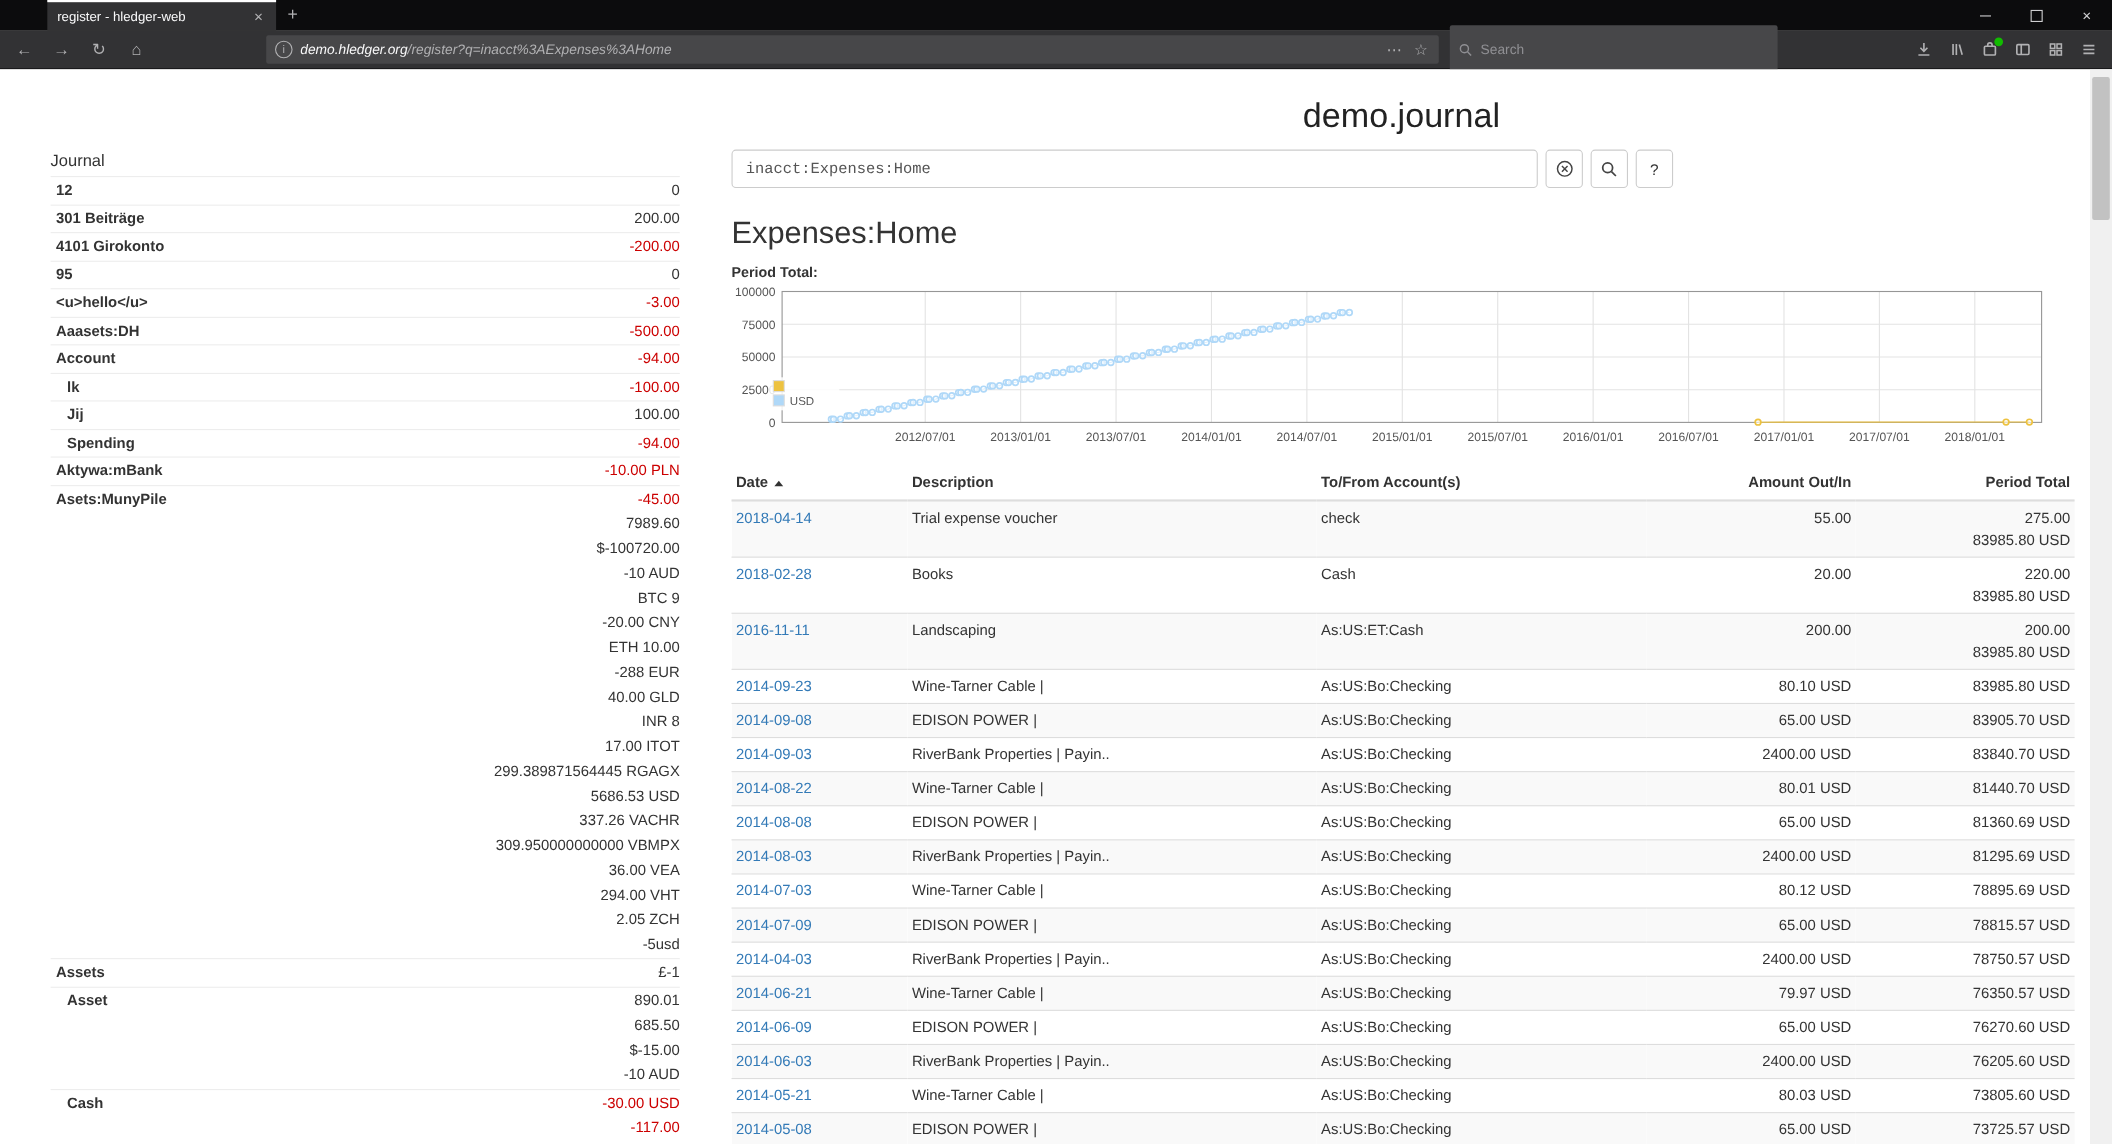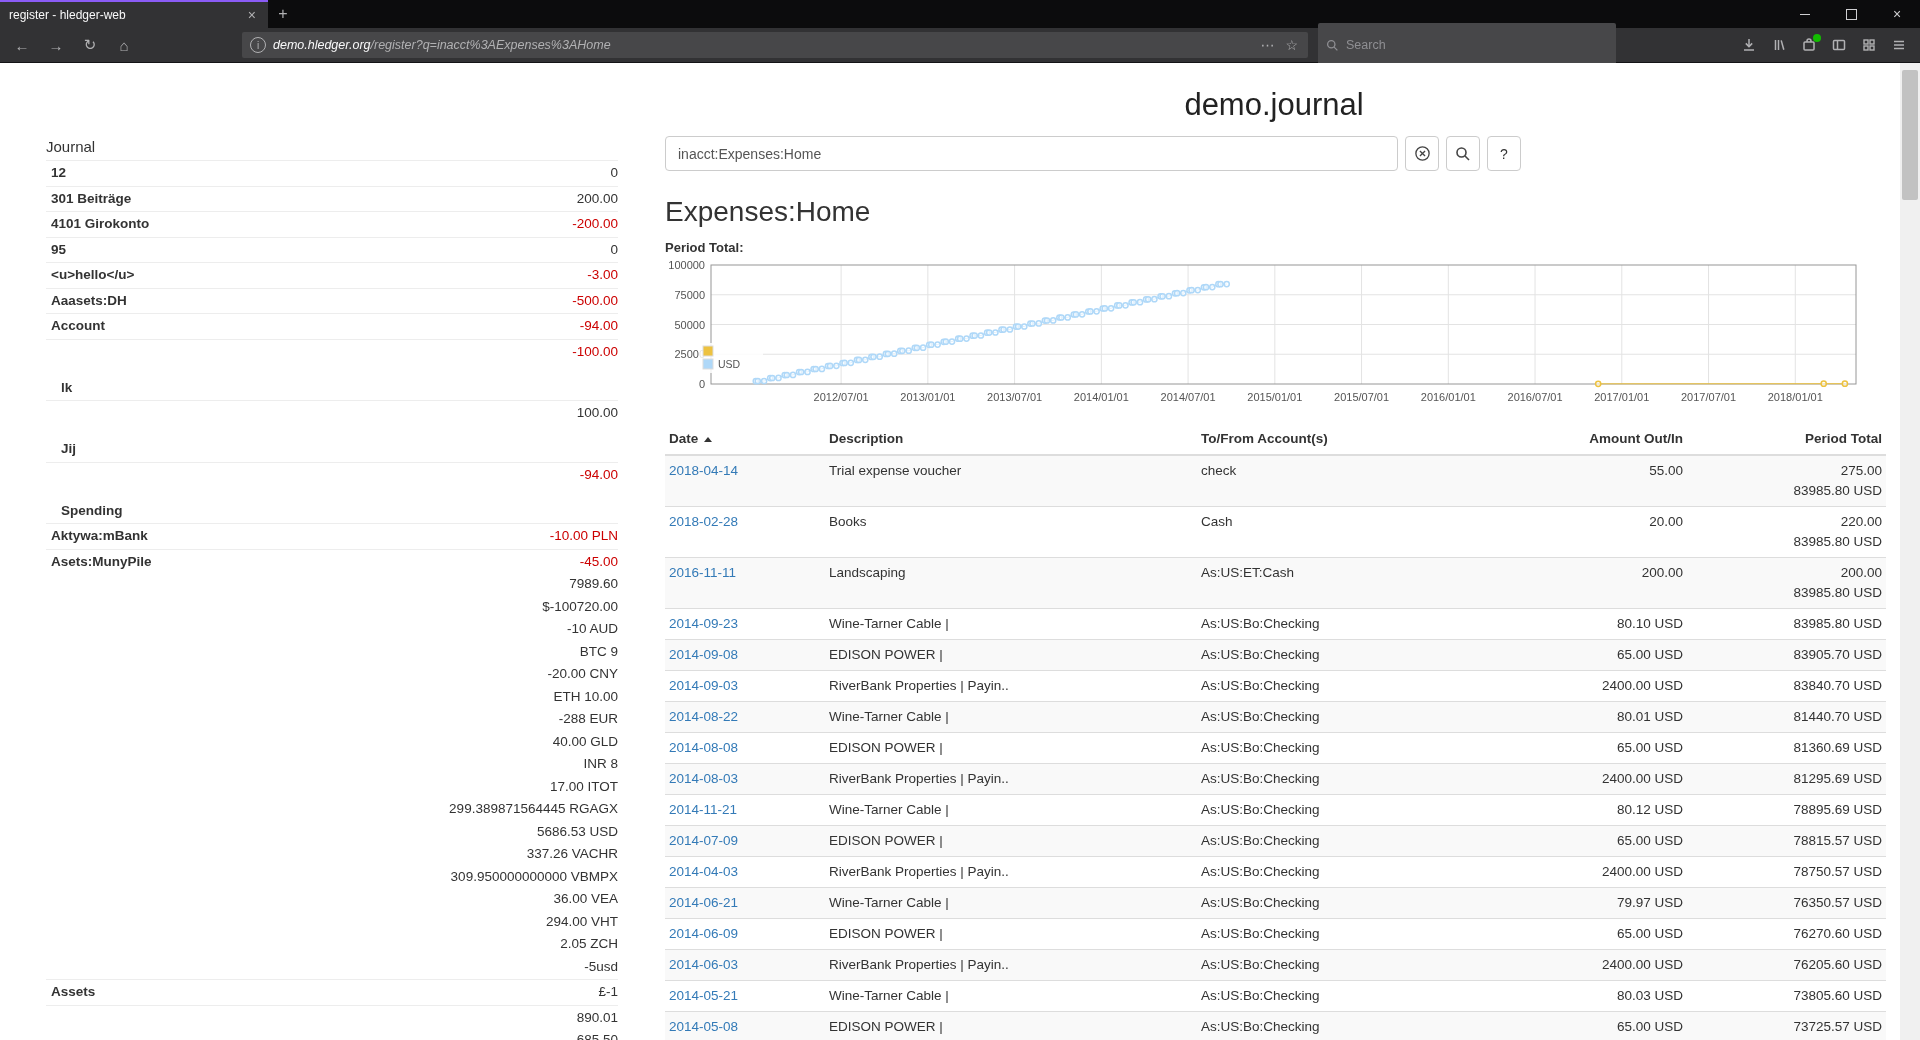--- a/index.html
+++ b/index.html
@@ -1,20 +1,20 @@
 <!DOCTYPE html>
 <html><head>
 <meta charset="utf-8">
 <style>
   html,body{margin:0;padding:0;width:1920px;height:1040px;overflow:hidden;
     font-family:"Liberation Sans",sans-serif;background:#fff;}
   
   .titlebar{height:28px;background:#0c0c0d;display:flex;align-items:stretch;color:#b1b1b3;}
-  .tab{width:268px;background:#323234;border-top:2px solid #8b5cf6;display:flex;align-items:center;
-       padding:0 9px;box-sizing:border-box;color:#f9f9fa;font-size:12px;}
+  .tab{width:208px;background:#323234;border-top:2px solid #ffffff;display:flex;align-items:center;
+       padding:0 9px;box-sizing:border-box;color:#f9f9fa;font-size:12px;margin-left:43px;}
   .tab-title{flex:1;white-space:nowrap;overflow:hidden;text-overflow:ellipsis;}
   .tab-close{color:#b1b1b3;font-size:14px;padding:0 3px;cursor:default;}
   .newtab{width:30px;display:flex;align-items:center;justify-content:center;font-size:16px;color:#b1b1b3;}
   .win-controls{margin-left:auto;display:flex;}
   .win-btn{width:46px;display:flex;align-items:center;justify-content:center;font-size:14px;color:#cfcfd1;}
   .min-glyph{display:block;width:10px;height:1px;background:#cfcfd1;}
   .max-glyph{display:block;width:9px;height:9px;border:1px solid #cfcfd1;}
   .navbar{height:34px;background:#323234;display:flex;align-items:center;padding:0 6px;gap:2px;
           border-bottom:1px solid #141416;}
   .nav-icon{width:32px;height:28px;display:flex;align-items:center;justify-content:center;
@@ -37,30 +37,30 @@
   
   .content{position:relative;width:1920px;height:978px;background:#fff;overflow:hidden;}
   .scrollbar{position:absolute;right:0;top:0;width:20px;height:100%;background:#f0f0f0;}
   .scroll-thumb{position:absolute;left:2px;right:2px;top:7px;height:130px;background:#c2c2c2;border-radius:2px;}
   
   .sidebar{position:absolute;left:46px;top:70px;width:572px;font-size:13.5px;color:#333;}
   .journal{height:27px;display:flex;align-items:center;font-size:15px;color:#333;text-decoration:none;}
   .srow{display:flex;border-top:1px solid #ededed;padding:1px 0;}
   .aname{color:#333;text-decoration:none;line-height:22.5px;white-space:nowrap;font-weight:bold;}
   .aname.d1{padding-left:5px;}
-  .aname.d2{padding-left:15px;margin-top:36px;}
+  .aname.d2{padding-left:15px;}
   .bals{flex:1;text-align:right;}
   .bal{display:block;line-height:22.5px;white-space:nowrap;}
   .neg{color:#c00;}
   
   .main{position:absolute;left:649px;top:0;width:1250px;}
   .page-title{margin:24px 0 0 0;font-size:31px;font-weight:400;color:#222;text-align:center;}
   .searchrow{margin:13px 0 0 16px;width:856px;display:flex;gap:7px;}
   .query{flex:1;height:35px;border:1px solid #ccc;border-radius:4px;padding:0 12px;font-size:14px;
-         color:#555;box-sizing:border-box;font-family:Liberation Sans, sans-serif;outline:none;}
+         color:#555;box-sizing:border-box;font-family:Liberation Mono, monospace;outline:none;}
   .sbtn{width:34px;height:35px;background:#fff;border:1px solid #ccc;border-radius:4px;display:flex;
         align-items:center;justify-content:center;color:#333;font-size:14px;box-sizing:border-box;padding:0;}
   .acct-heading{margin:25px 0 0 16px;font-size:28px;font-weight:400;color:#333;}
   .ptotal{margin:12px 0 0 16px;font-size:13px;font-weight:700;color:#333;}
   .chart{margin:4px 0 0 0;width:1210px;height:152px;position:relative;}
   
   table.register{margin:12px 0 0 16px;width:1221px;border-collapse:collapse;table-layout:fixed;
                  font-size:13.5px;color:#333;}
   .register th{text-align:left;font-weight:700;border-bottom:2px solid #ddd;padding:6px 4px 5px;line-height:20px;}
   .register th.r, .register td.r{text-align:right;}
@@ -544,21 +544,21 @@
             <tr>
               <td><a class="date-link">2014-08-03</a></td>
               <td>RiverBank Properties | Payin..</td>
               <td>As:US:Bo:Checking</td>
               <td class="r">2400.00 USD</td>
               <td class="r">
                 <span class="tot-line">81295.69 USD</span>
               </td>
             </tr>
             <tr>
-              <td><a class="date-link">2014-11-21</a></td>
+              <td><a class="date-link">2014-07-03</a></td>
               <td>Wine-Tarner Cable |</td>
               <td>As:US:Bo:Checking</td>
               <td class="r">80.12 USD</td>
               <td class="r">
                 <span class="tot-line">78895.69 USD</span>
               </td>
             </tr>
             <tr>
               <td><a class="date-link">2014-07-09</a></td>
               <td>EDISON POWER |</td>

